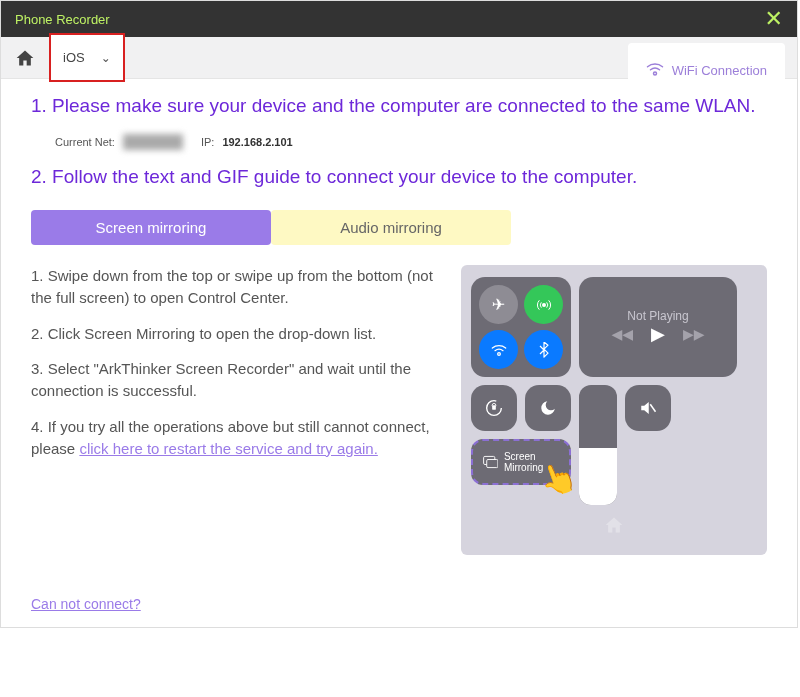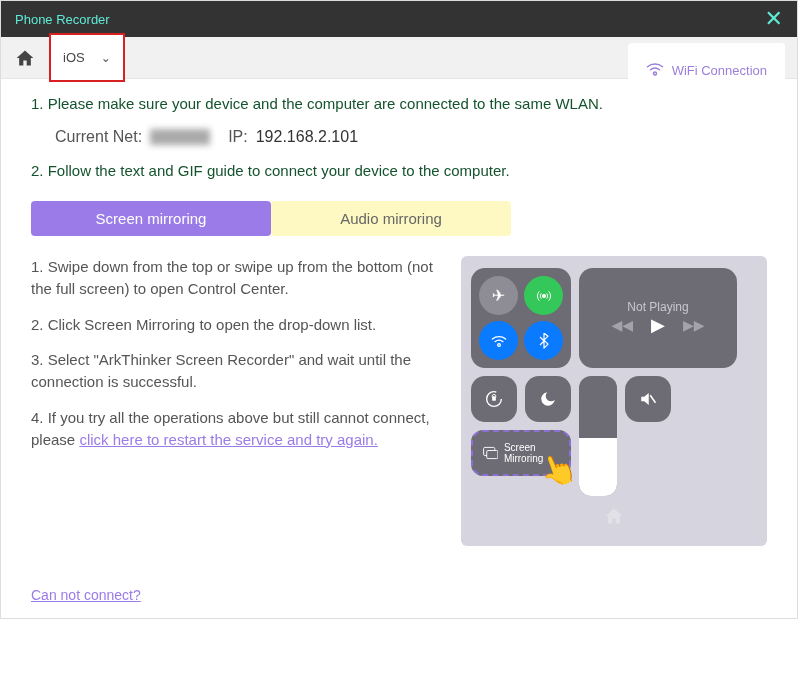--- a/index.html
+++ b/index.html
@@ -1,34 +1,34 @@
 <!DOCTYPE html>
 <html><head>
 <meta charset="utf-8">
 <style>
 * { margin: 0; padding: 0; box-sizing: border-box; font-family: Arial, sans-serif; }
 body { background: #fff; width: 800px; }
 .container { border: 1px solid #ddd; width: 798px; }
-.titlebar { background: #333; color: #5eead4; height: 36px; display: flex; align-items: center; padding: 0 14px; justify-content: space-between; }
+.titlebar { background: #333; color: #bef264; height: 36px; display: flex; align-items: center; padding: 0 14px; justify-content: space-between; }
 .titlebar-title { font-size: 13px; }
 .close-x { font-size: 22px; cursor: pointer; font-weight: 300; }
 .toolbar { background: #f1f1f2; height: 42px; display: flex; align-items: center; padding: 0 12px; border-bottom: 1px solid #e5e5e5; position: relative; }
 .home-icon { width: 24px; height: 24px; cursor: pointer; margin-right: 12px; display: flex; align-items: center; justify-content: center; }
 .dropdown { border: 2px solid #d82020; background: #fff; padding: 15px 12px; display: flex; align-items: center; gap: 16px; cursor: pointer; }
 .dropdown-label { font-size: 13px; color: #444; }
 .chevron { font-size: 12px; color: #555; }
 .wifi-btn { margin-left: auto; background: #fff; padding: 19px 18px; display: flex; align-items: center; gap: 8px; color: #9c7fd9; font-size: 13px; border-radius: 4px 4px 0 0; position: absolute; right: 12px; top: 6px; }
 .wifi-icon { color: #9c7fd9; }
 .content { padding: 14px 30px; color: #555; }
-.instr { font-size: 15px; color: #14532d; margin-bottom: 14px; line-height: 1.4; }
-.net-row { font-size: 16px; margin-left: 24px; margin-bottom: 14px; display: flex; align-items: center; gap: 8px; }
+.instr { font-size: 19px; color: #6d28d9; margin-bottom: 14px; line-height: 1.4; }
+.net-row { font-size: 11px; margin-left: 24px; margin-bottom: 14px; display: flex; align-items: center; gap: 8px; }
 .net-label { color: #555; }
 .blur { filter: blur(3px); background: #aaa; width: 60px; height: 16px; display: inline-block; }
 .ip-label { margin-left: 10px; }
-.ip-val { font-weight: normal; color: #333; }
+.ip-val { font-weight: bold; color: #333; }
 .tabs { display: flex; margin-top: 20px; margin-bottom: 20px; }
 .tab { flex: 0 0 240px; text-align: center; padding: 9px 0; font-size: 15px; border-radius: 4px; cursor: pointer; }
 .tab.active { background: #9a7be8; color: #fff; }
 .tab.inactive { background: #fef9c3; color: #666; }
 .main-row { display: flex; gap: 20px; }
 .steps { flex: 0 0 410px; }
 .step { font-size: 15px; color: #555; line-height: 1.45; margin-bottom: 14px; }
 .link { color: #9a7be8; text-decoration: underline; cursor: pointer; }
 .preview { flex: 1; background: #d6d4de; border-radius: 6px; padding: 12px 10px; height: 290px; position: relative; overflow: hidden; }
 .cc-row { display: flex; gap: 8px; margin-bottom: 8px; }

